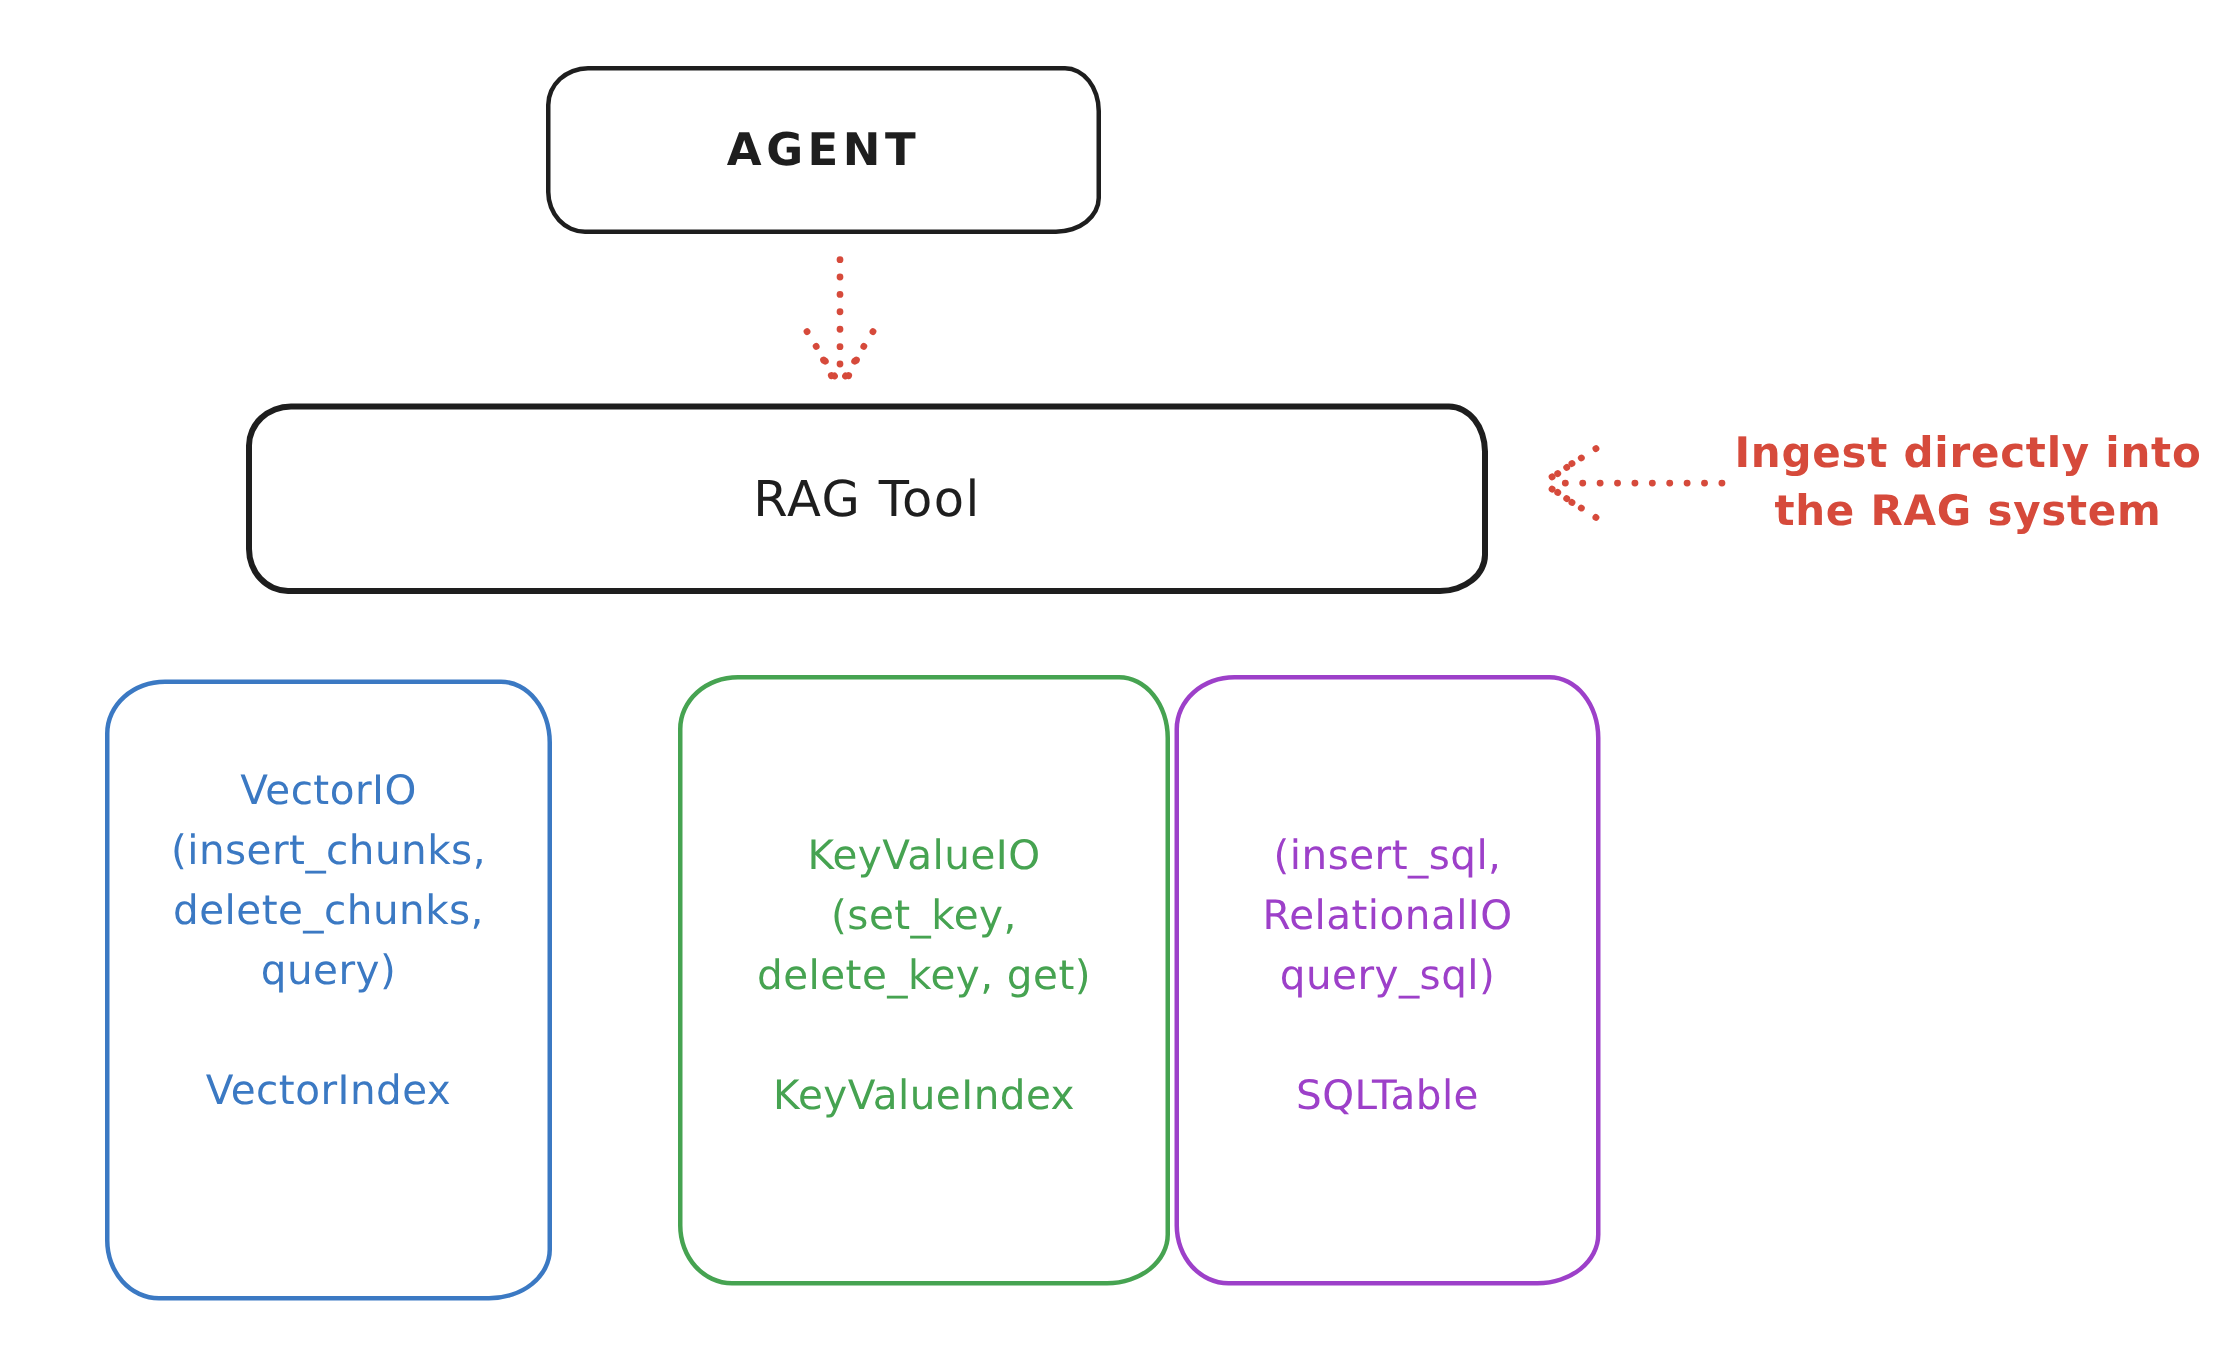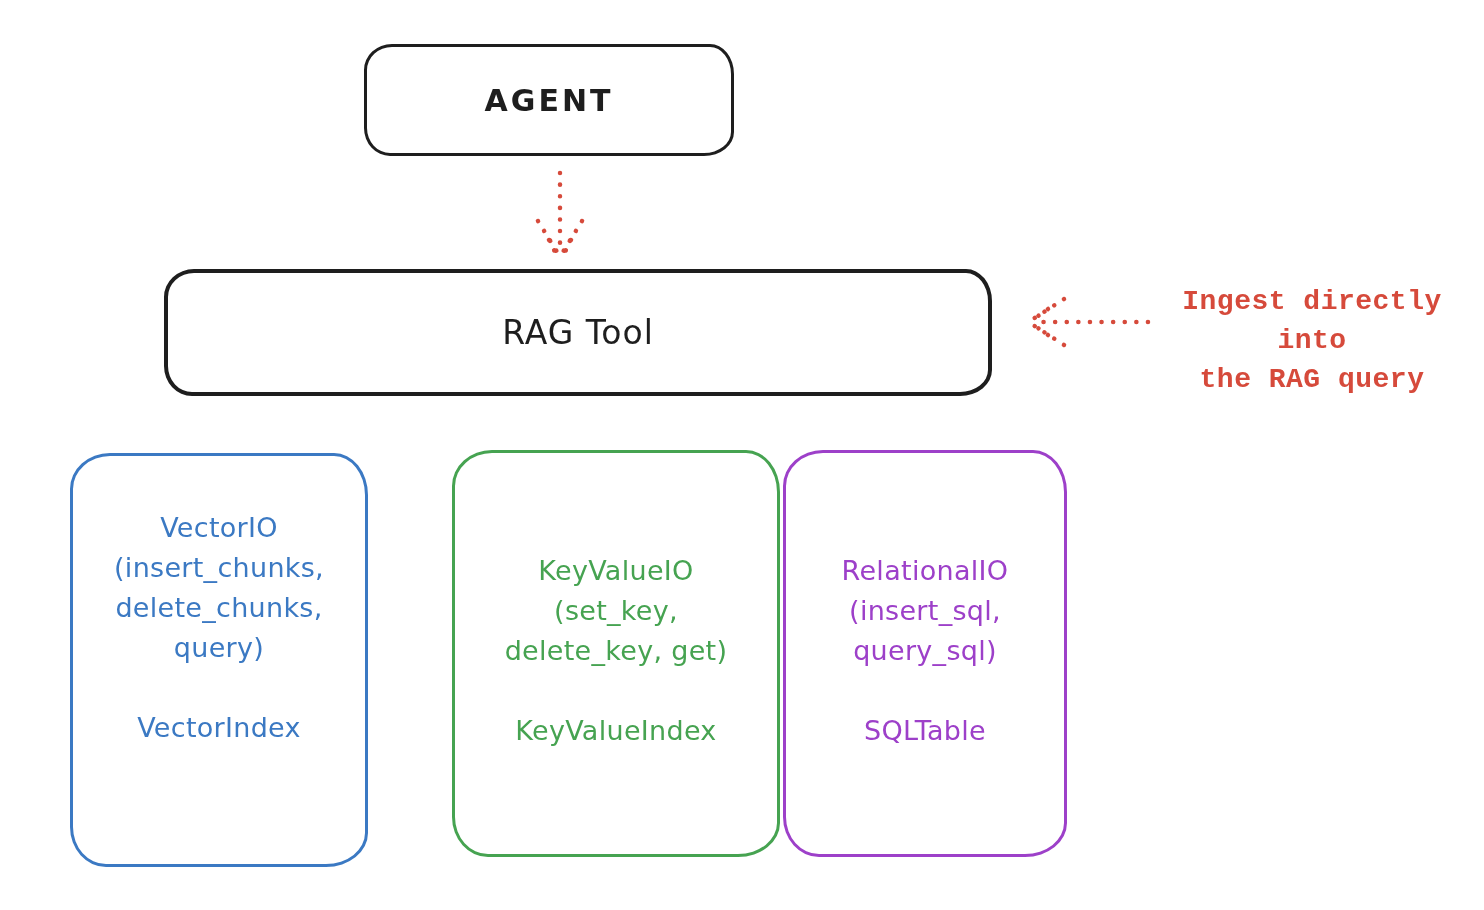--- a/index.html
+++ b/index.html
@@ -51,21 +51,20 @@
   
   .annotation {
     position: absolute;
     left: 1140px; top: 282px; width: 344px;
     text-align: center;
     color: #d64a3b;
     font-size: 28px;
     font-weight: 700;
     line-height: 39px;
     letter-spacing: 0.5px;
-    font-family: Liberation Mono, monospace;
   }
   
   .store-box {
     position: absolute;
     box-sizing: border-box;
     background: #ffffff;
     border-style: solid;
     border-width: 3.5px;
     border-radius: 40px 34px 42px 36px / 36px 42px 34px 40px;
     text-align: center;
@@ -118,38 +117,38 @@
       <path class="dotted" d="M1148 322 L1034 322"></path>
       <path class="dotted" d="M1064 299 L1030 321"></path>
       <path class="dotted" d="M1064 345 L1030 323"></path>
       <path class="dotted" d="M1048 309 L1031 321"></path>
       <path class="dotted" d="M1048 335 L1031 323"></path>
     </g>
   </svg>
 
   <div class="annotation">
     <div>Ingest directly into</div>
-    <div>the RAG query</div>
+    <div>the RAG system</div>
   </div>
 
   <div class="store-box store-blue">
     <div>VectorIO</div>
     <div>(insert_chunks,</div>
     <div>delete_chunks,</div>
     <div>query)</div>
     <div class="index-label">VectorIndex</div>
   </div>
 
   <div class="store-box store-green">
     <div>KeyValueIO</div>
     <div>(set_key,</div>
     <div>delete_key, get)</div>
     <div class="index-label">KeyValueIndex</div>
   </div>
 
   <div class="store-box store-purple">
+    <div>(insert_sql,</div>
     <div>RelationalIO</div>
-    <div>(insert_sql,</div>
     <div>query_sql)</div>
     <div class="index-label">SQLTable</div>
   </div>
 
 </div>
 
 </body></html>

